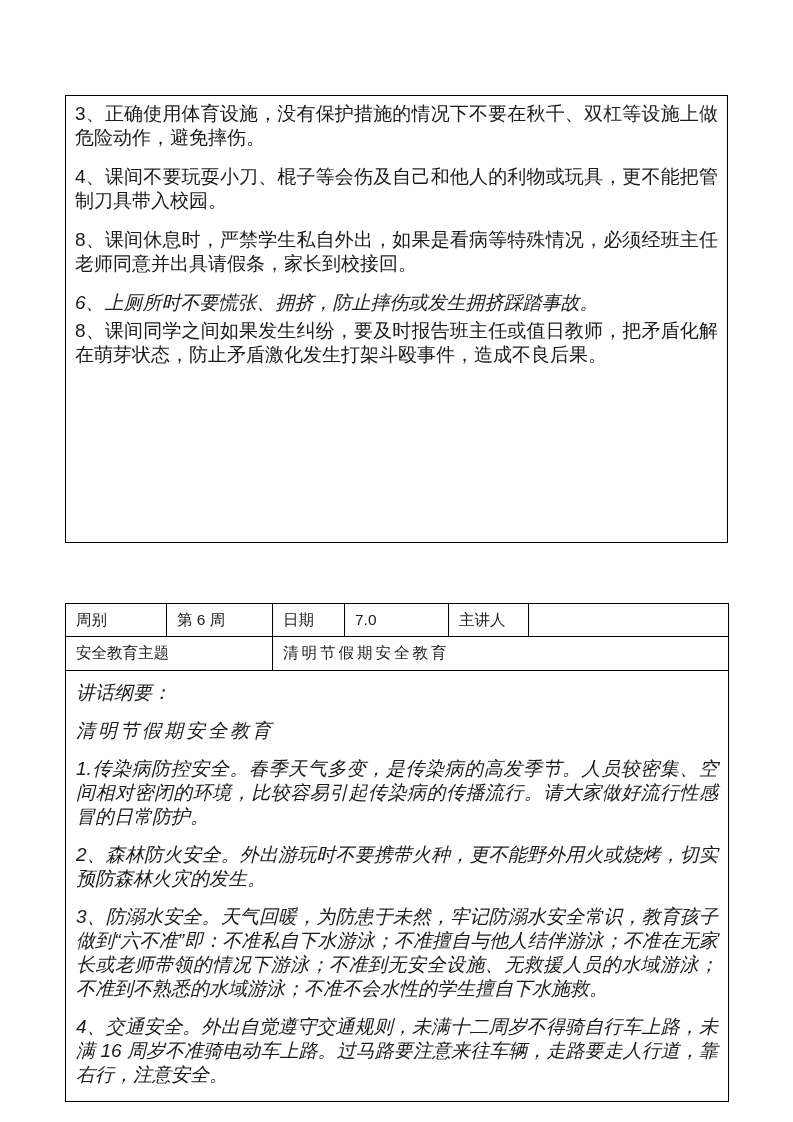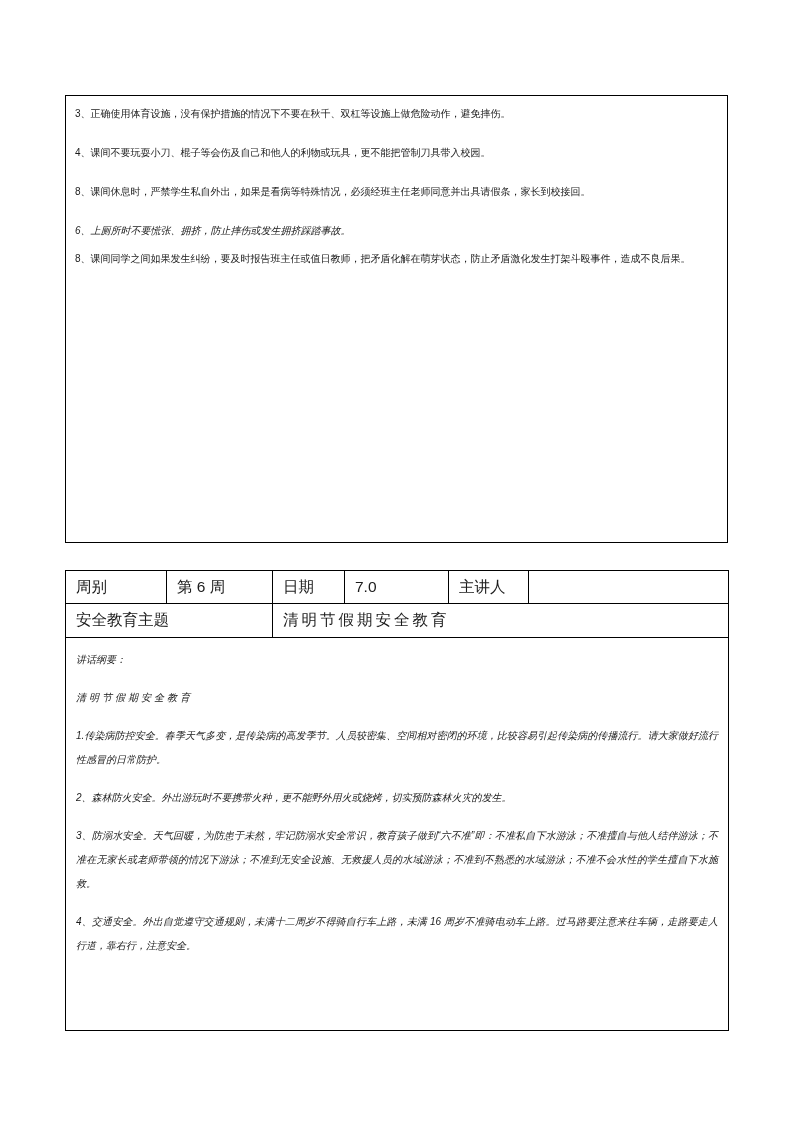--- a/index.html
+++ b/index.html
@@ -20,31 +20,31 @@
     left: 65px;
     top: 95px;
     width: 663px;
     height: 448px;
     border: 1px solid #000000;
     box-sizing: border-box;
     padding: 6px 9px;
   }
   .para {
     margin: 0 0 15px 0;
-    font-size: 10px;
+    font-size: 19px;
     line-height: 24px;
     text-align: justify;
   }
   .notes-box .para:nth-child(2) { }
   .notes-box .para:nth-child(4) { margin-bottom: 4px; font-style: italic; }
 
   .info-table {
     position: absolute;
     left: 65px;
-    top: 570px;
+    top: 603px;
     width: 663px;
     border-collapse: collapse;
     table-layout: fixed;
     font-size: 15.5px;
   }
   .info-table td {
     border: 1px solid #000000;
     padding: 2px 6px 2px 10px;
     vertical-align: middle;
     overflow: hidden;

